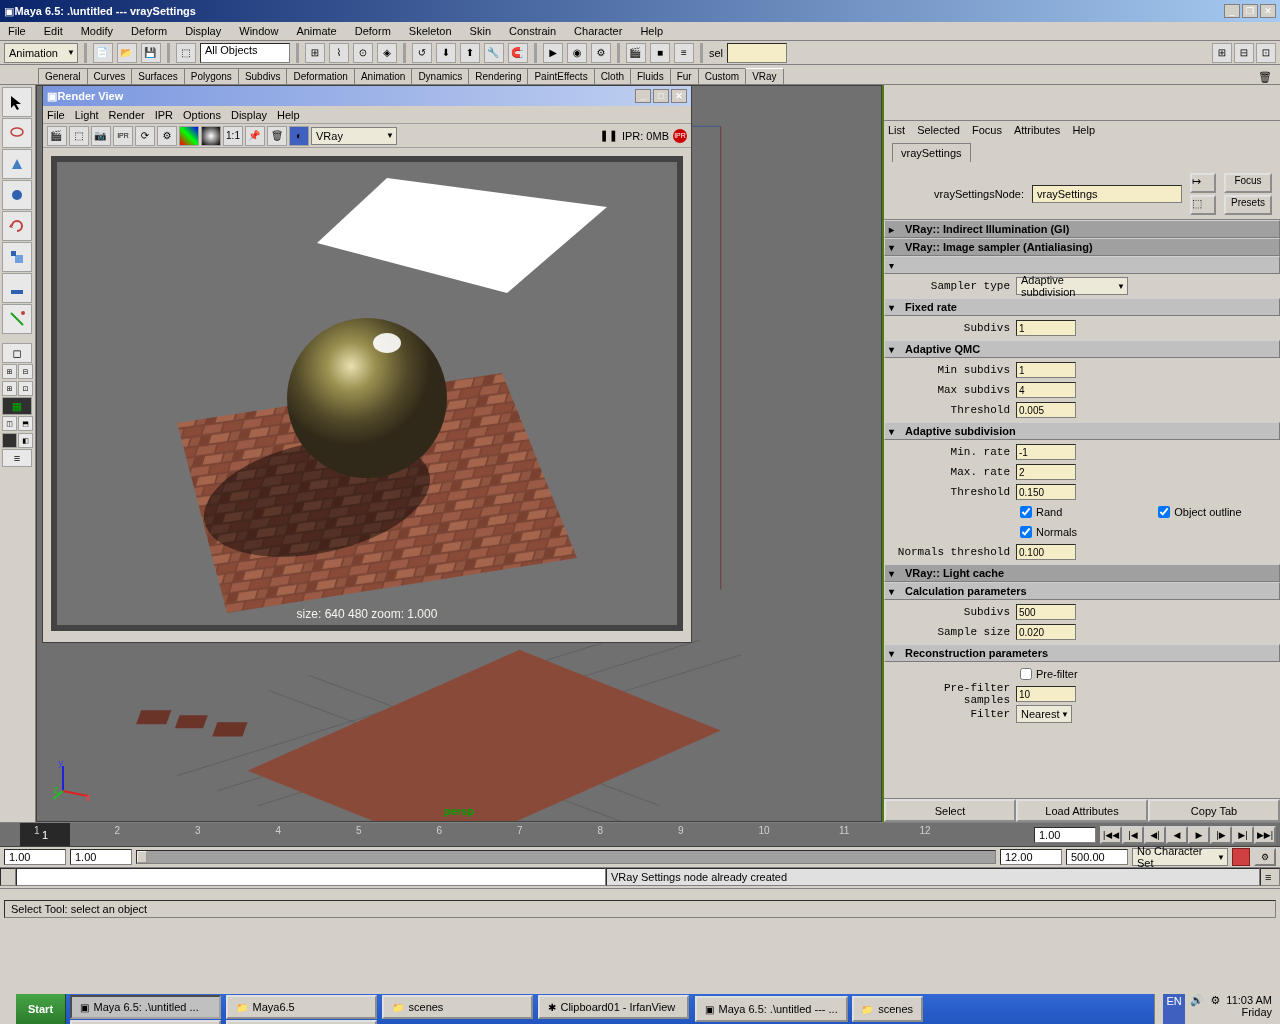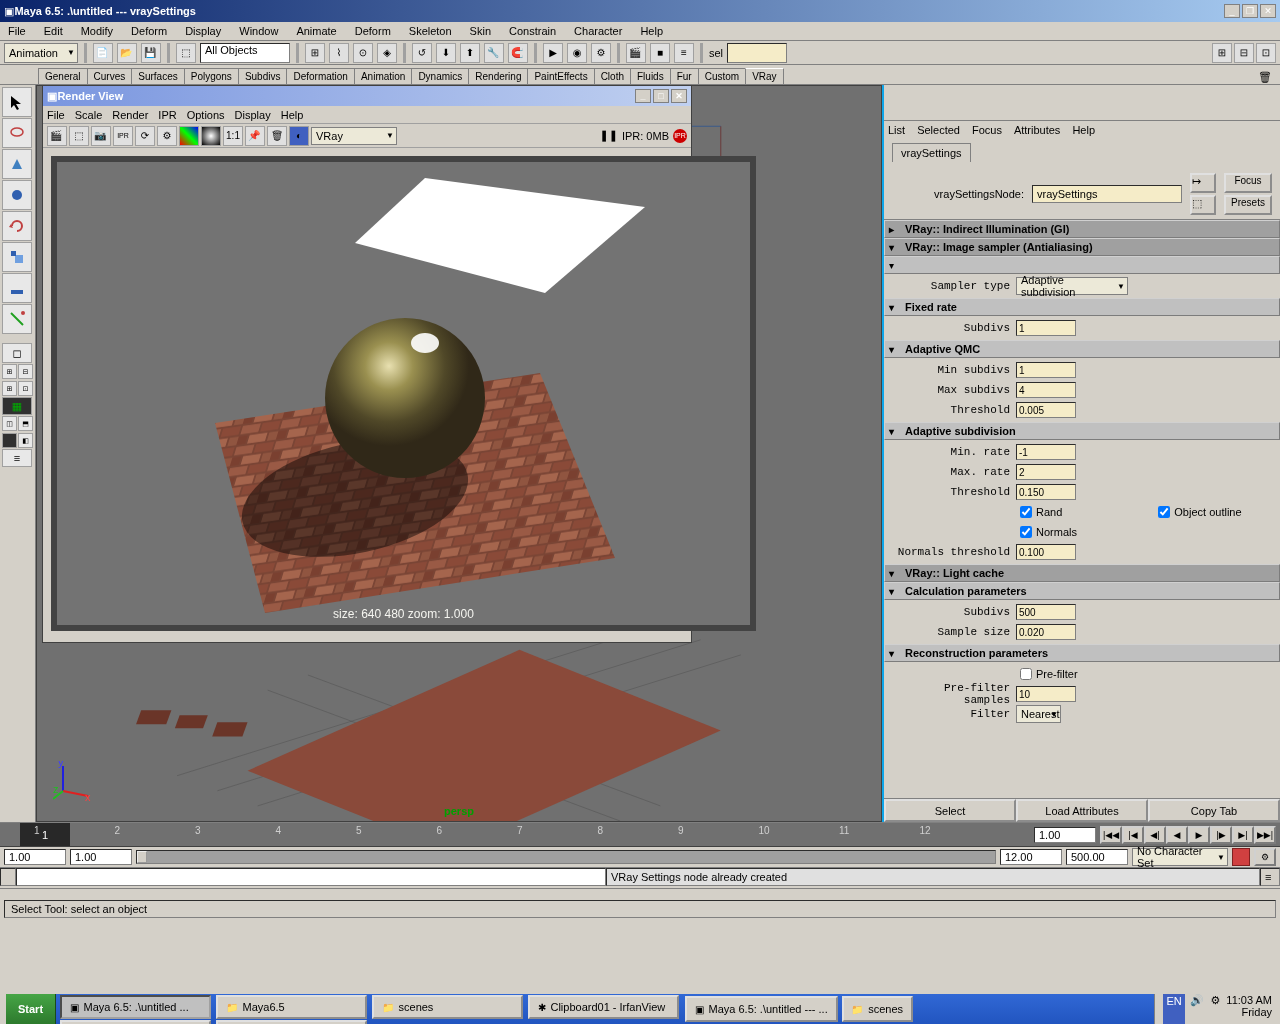--- a/index.html
+++ b/index.html
@@ -38,26 +38,26 @@
 .viewport-label { position: absolute; bottom: 4px; left: 50%; transform: translateX(-50%); color: #00a000; font-weight: bold;}
 .axis-gizmo { position: absolute; bottom: 20px; left: 16px; width: 40px; height: 40px;}
 
 
 .render-window { position: absolute; top: 0px; left: 6px; width: 650px; height: 558px; background: #d4d0c8; border: 1px solid #404040; }
 .render-titlebar { height: 20px; background: linear-gradient(to right, #7a96df, #c0d0f0); color: white; display: flex; align-items: center; padding: 0 4px; font-weight: bold;}
 .render-titlebar-text { flex: 1; }
 .render-menubar { height: 18px; display: flex; align-items: center; padding: 0 4px; gap: 10px; background: #d4d0c8; border-bottom: 1px solid #a0a0a0;}
 .render-toolbar { height: 24px; display: flex; align-items: center; padding: 2px 4px; gap: 2px; background: #d4d0c8; border-bottom: 1px solid #a0a0a0;}
 .render-canvas-wrap { padding: 8px; background: #d4d0c8; }
-.render-canvas { width: 705px; height: 475px; background: #737373; border: 6px solid #434343; position: relative; display: flex; align-items: center; justify-content: center;}
+.render-canvas { width: 632px; height: 475px; background: #737373; border: 6px solid #434343; position: relative; display: flex; align-items: center; }
 .render-status { position: absolute; bottom: 4px; left: 50%; transform: translateX(-50%); color: #f5f5f0; font-size: 12px;}
 .render-ipr { margin-left: auto; display: flex; align-items: center; gap: 4px;}
 
 
-.attribute-editor { width: 398px; background: #d4d0c8; border-left: 2px solid #0ea5e9; display: flex; flex-direction: column; overflow: hidden; justify-content: center;}
+.attribute-editor { width: 398px; background: #d4d0c8; border-left: 2px solid #4d7c0f; display: flex; flex-direction: column; overflow: hidden; justify-content: center;}
 .ae-navbar { height: 36px; border-bottom: 1px solid #808080;}
 .ae-menubar { height: 18px; display: flex; align-items: center; padding: 0 4px; gap: 12px;}
 .ae-tab-row { height: 30px; padding: 4px 8px;}
 .ae-tab { display: inline-block; padding: 3px 8px; border: 1px solid #808080; background: #d4d0c8; border-bottom: none;}
 .ae-node-row { height: 50px; display: flex; align-items: center; justify-content: flex-end; padding: 0 8px; gap: 8px;}
 .ae-node-row label { text-align: right; }
 .ae-node-input { width: 150px; height: 18px; background: #f5ecc8; border: 1px inset #808080; padding: 0 4px;}
 .ae-btn-stack { display: flex; flex-direction: column; gap: 2px;}
 .ae-small-btn { width: 48px; height: 20px; border: 2px outset #e0e0e0; background: #d4d0c8; text-align: center; font-size: 10px;}
 .ae-icon-btn { width: 26px; height: 20px; border: 2px outset #e0e0e0; background: #d4d0c8;}
@@ -85,21 +85,21 @@
 .timeline-track { flex: 1; height: 14px; background: #a0a0a0; border: 1px inset #808080;}
 .play-btns { display: flex; gap: 0;}
 .play-btn { width: 22px; height: 18px; border: 2px outset #d0d0d0; background: #d4d0c8; display:flex; align-items:center; justify-content:center; font-size:9px;}
 .key-icon { width: 18px; height: 18px; background: #d04040; border: 1px solid #802020;}
 
 .cmdline-area { height: 20px; display: flex; border-top: 1px solid #808080;}
 .cmdline-area > div { border: 1px inset #808080; height: 18px; padding: 0 4px; display: flex; align-items: center;}
 .statusline { height: 40px; border-top: 1px solid #808080; padding: 4px; display:flex; align-items:center;}
 
 
-.taskbar { position: absolute; bottom: 0; left: 6px; right: 0; height: 30px; background: linear-gradient(to bottom, #3168d5, #2255c0); display: flex; align-items: center;}
+.taskbar { position: absolute; bottom: 0; left: 16px; right: 0; height: 30px; background: linear-gradient(to bottom, #3168d5, #2255c0); display: flex; align-items: center;}
 .start-btn { height: 30px; padding: 0 12px; background: linear-gradient(to bottom, #46a546, #2d7a2d); color: white; font-weight: bold; display: flex; align-items: center; border-right: 1px solid #1a4a1a;}
 .task-item { height: 24px; padding: 0 8px; margin: 0 2px; background: #d4d0c8; border: 2px outset #e0e0e0; display: flex; align-items: center; gap: 4px; font-size: 10px;}
 .task-item.pressed { border: 2px inset #a0a0a0; background: #c0c0c0;}
 .tray { margin-left: auto; height: 30px; background: #d4d0c8; display: flex; padding: 0 8px; gap: 6px; border-left: 1px solid #808080;}
 
 svg { display: block; }
 </style>
 </head>
 <body>
 
@@ -289,21 +289,21 @@
         <span>▣</span>
         <span class="render-titlebar-text">Render View</span>
         <div class="titlebar-btns">
           <div class="titlebar-btn">_</div>
           <div class="titlebar-btn">□</div>
           <div class="titlebar-btn">✕</div>
         </div>
       </div>
       <div class="render-menubar">
         <span>File</span>
-        <span>Scale</span>
+        <span>Light</span>
         <span>Render</span>
         <span>IPR</span>
         <span>Options</span>
         <span>Display</span>
         <span>Help</span>
       </div>
       <div class="render-toolbar">
         <div class="shelf-icon">🎬</div>
         <div class="shelf-icon">⬚</div>
         <div class="shelf-icon">📷</div>
@@ -506,21 +506,21 @@
               <input type="checkbox" style="">
               <span>Pre-filter</span>
             </label>
         </div>
         <div class="ae-row">
             <span class="ae-label">Pre-filter samples</span>
             <input class="ae-field" value="10" style="">
           </div>
         <div class="ae-row">
             <span class="ae-label">Filter</span>
-            <div class="ae-select" style="width:45px">Nearest</div>
+            <div class="ae-select" style="width:56px">Nearest</div>
           </div>
       </div>
     </div>
 
     <div class="ae-bottom-btns">
       <button>Select</button>
       <button>Load Attributes</button>
       <button>Copy Tab</button>
     </div>
   </div>

